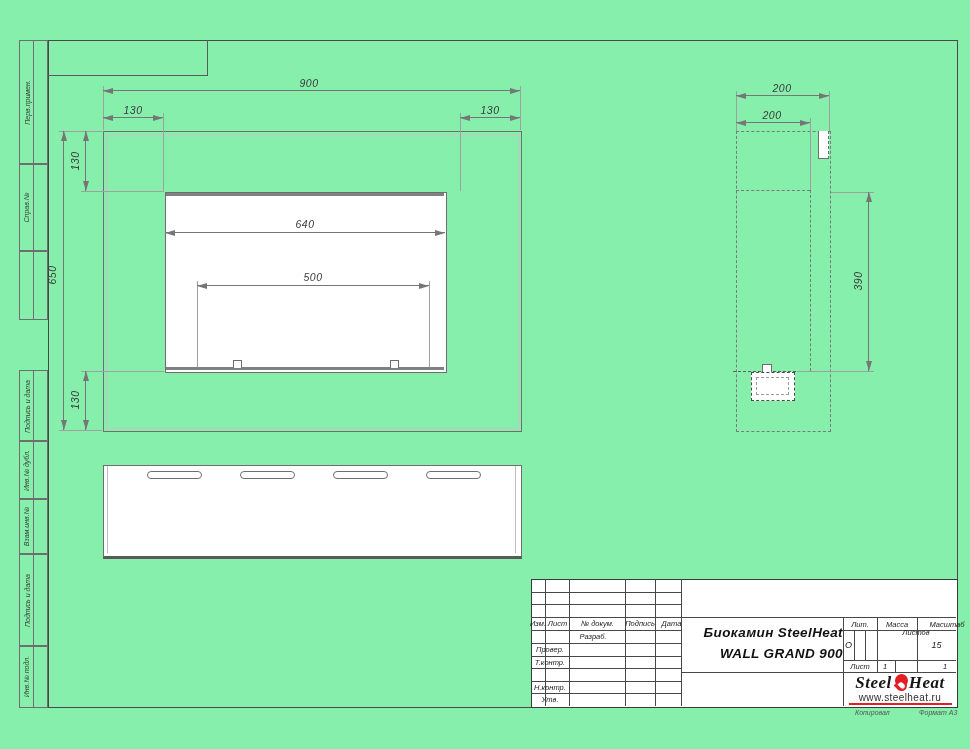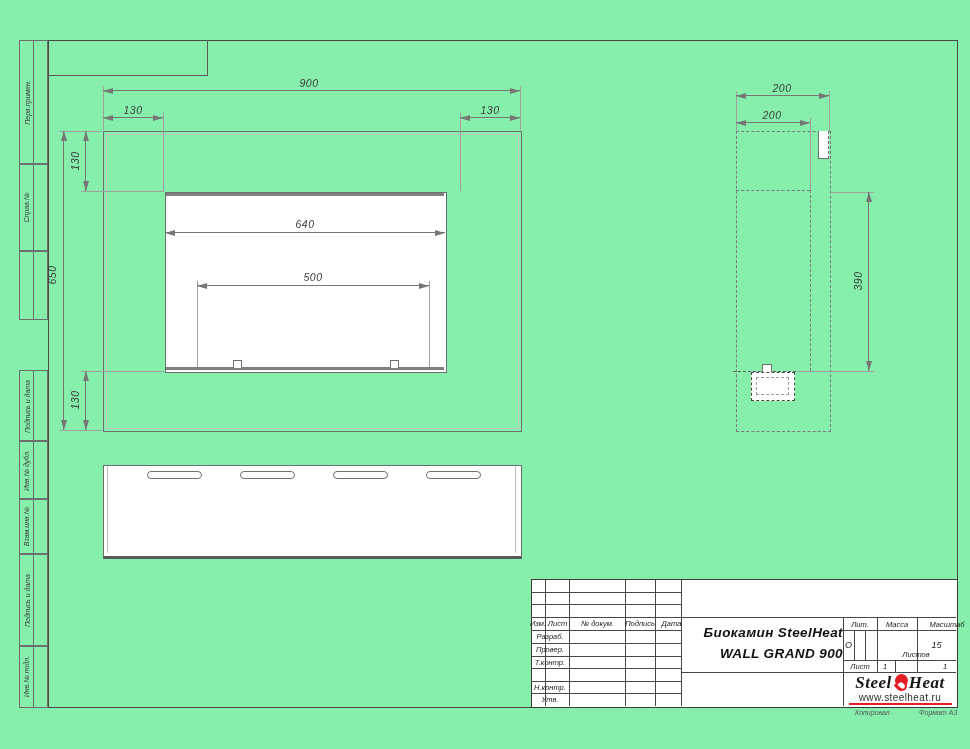--- a/index.html
+++ b/index.html
@@ -256,37 +256,37 @@
   <div class="tl" style="left:843px;top:660px;width:113px;height:1px;"></div>
   <div class="tl" style="left:681px;top:672px;width:275px;height:1px;"></div>
   <div class="tl" style="left:531px;top:681px;width:150px;height:1px;"></div>
   <div class="tl" style="left:531px;top:693px;width:150px;height:1px;"></div>
 
   <div class="tb" style="left:529px;top:619px;width:18px;">Изм.</div>
   <div class="tb" style="left:546px;top:619px;width:23px;">Лист</div>
   <div class="tb" style="left:570px;top:619px;width:55px;">№ докум.</div>
   <div class="tb" style="left:624px;top:619px;width:32px;">Подпись</div>
   <div class="tb" style="left:655px;top:619px;width:33px;">Дата</div>
-  <div class="tb" style="left:531px;top:632px;width:38px;">Разраб.</div>
+  <div class="tb" style="left:531px;top:632px;width:38px;padding-left:43px;">Разраб.</div>
   <div class="tb" style="left:531px;top:645px;width:38px;">Провер.</div>
   <div class="tb" style="left:531px;top:658px;width:38px;">Т.контр.</div>
   <div class="tb" style="left:531px;top:683px;width:38px;">Н.контр.</div>
   <div class="tb" style="left:531px;top:695px;width:38px;">Утв.</div>
 
   <div class="title-main" style="left:681px;top:625px;width:162px;">Биокамин SteelHeat</div>
   <div class="title-main" style="left:681px;top:646px;width:162px;">WALL GRAND 900</div>
 
   <div class="tb" style="left:843px;top:620px;width:34px;">Лит.</div>
   <div class="tb" style="left:877px;top:620px;width:40px;">Масса</div>
   <div class="tb" style="left:917px;top:620px;width:60px;">Масштаб</div>
   <div class="tb big" style="left:843px;top:640px;width:11px;">О</div>
   <div class="tb big" style="left:917px;top:640px;width:39px;">15</div>
   <div class="tb" style="left:845px;top:662px;width:30px;">Лист</div>
   <div class="tb" style="left:876px;top:662px;width:18px;">1</div>
-  <div class="tb" style="left:897px;top:650px;width:38px;">Листов</div>
+  <div class="tb" style="left:897px;top:628px;width:38px;">Листов</div>
   <div class="tb" style="left:936px;top:662px;width:18px;">1</div>
 
   <div class="logo-row" style="left:845px;top:674px;width:110px;height:18px;">
     <span>Steel</span>
       <span class="flame">
         <span class="f1"></span>
         <span class="f2"></span>
         <span class="f3"></span>
       </span>
       <span>Heat</span>

